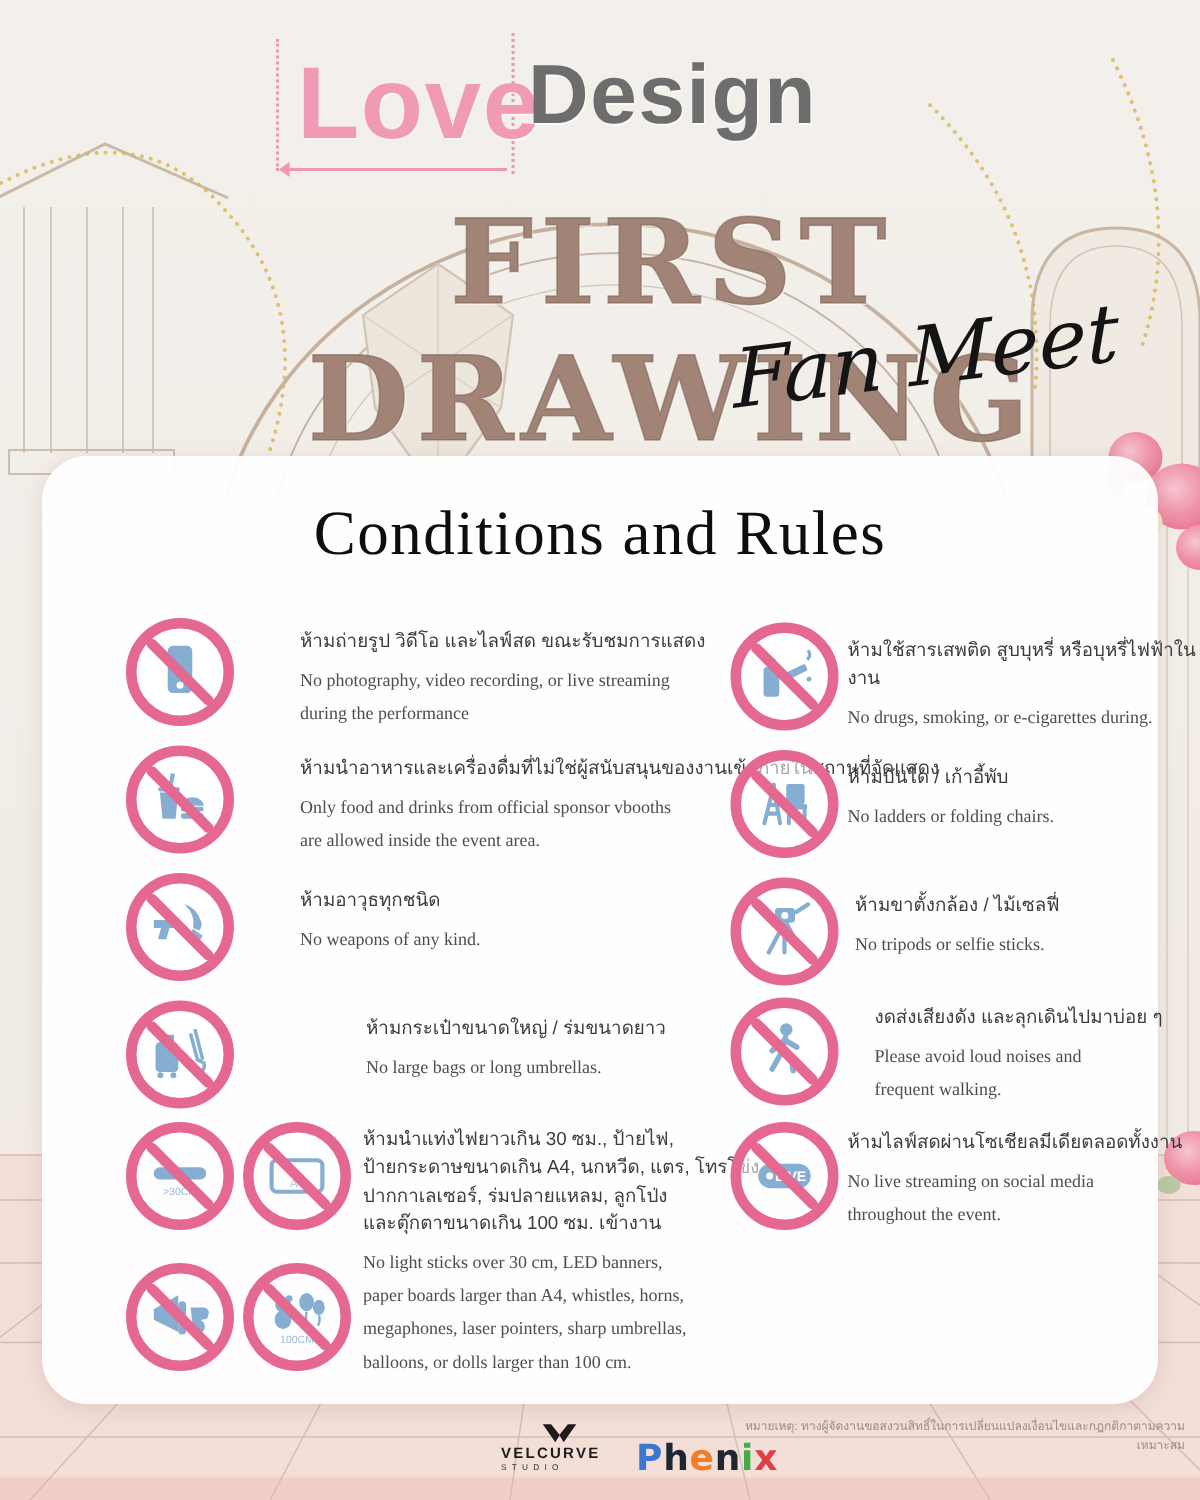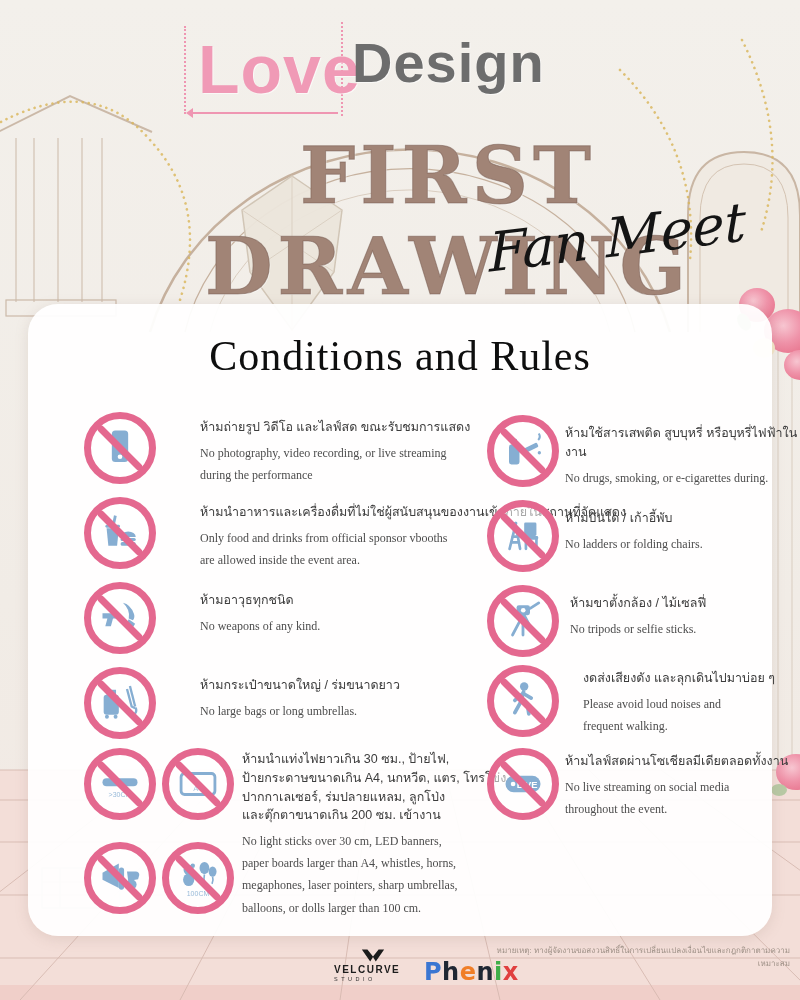--- a/index.html
+++ b/index.html
@@ -223,21 +223,21 @@
         </g>
         <path d="M7.5 11 v-3.2 h6 v3.2" fill="none" stroke="#86aed2" stroke-width="2.2"></path>
         <g fill="none" stroke="#86aed2" stroke-width="2">
           <path d="M26.5 3.5 l4.5 17.5"></path>
           <path d="M24 6 l4 15 l3 1.5"></path>
           <path d="M31.5 22 q1.5 4.5 -2 6 q-3 1.2 -4 -1.2"></path>
         </g>
       </svg>
       <div class="slash"></div>
     </div>
-    <div class="rule-text" style="margin-top:9px;">
+    <div class="rule-text" style="margin-top:9px;margin-left:44px;">
       <div class="thai">ห้ามกระเป๋าขนาดใหญ่ / ร่มขนาดยาว</div>
       <div class="en">No large bags or long umbrellas.</div>
     </div>
   </div>
 
   <div class="rule gap8" style="left:84px;top:748px;">
     <div class="icon-grid">
       <div class="no-icon">
         <svg class="ic" viewBox="0 0 36 36">
           <rect x="3" y="13" width="30" height="7" rx="3.5" fill="#86aed2"></rect>
@@ -279,21 +279,21 @@
           </g>
           <text x="18" y="33" font-size="6" text-anchor="middle" fill="#86aed2" opacity="0.85">100CM</text>
         </svg>
         <div class="slash"></div>
       </div>
     </div>
     <div class="rule-text" style="margin-top:2px;">
       <div class="thai">ห้ามนำแท่งไฟยาวเกิน 30 ซม., ป้ายไฟ,
 ป้ายกระดาษขนาดเกิน A4, นกหวีด, แตร, โทรโข่ง,
 ปากกาเลเซอร์, ร่มปลายแหลม, ลูกโป่ง
-และตุ๊กตาขนาดเกิน 200 ซม. เข้างาน</div>
+และตุ๊กตาขนาดเกิน 100 ซม. เข้างาน</div>
       <div class="en">No light sticks over 30 cm, LED banners,
 paper boards larger than A4, whistles, horns,
 megaphones, laser pointers, sharp umbrellas,
 balloons, or dolls larger than 100 cm.</div>
     </div>
   </div>
 
   <div class="rule gap6" style="left:487px;top:415px;">
     <div class="no-icon">
       <svg class="ic" viewBox="0 0 36 36">

